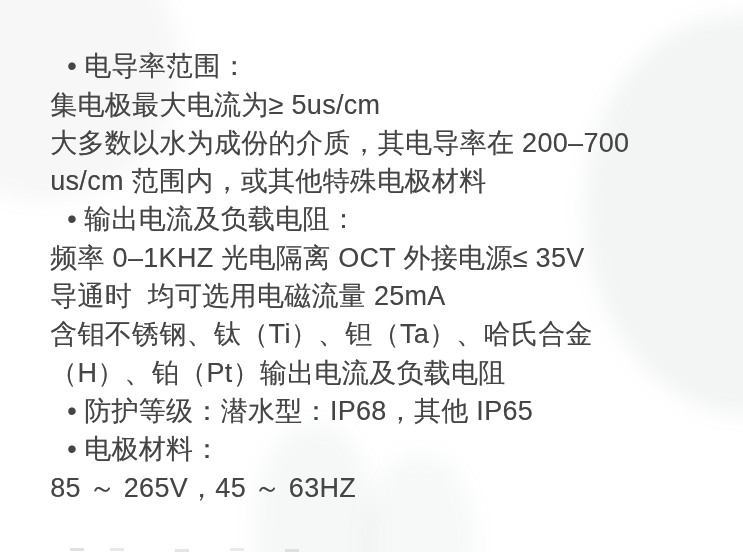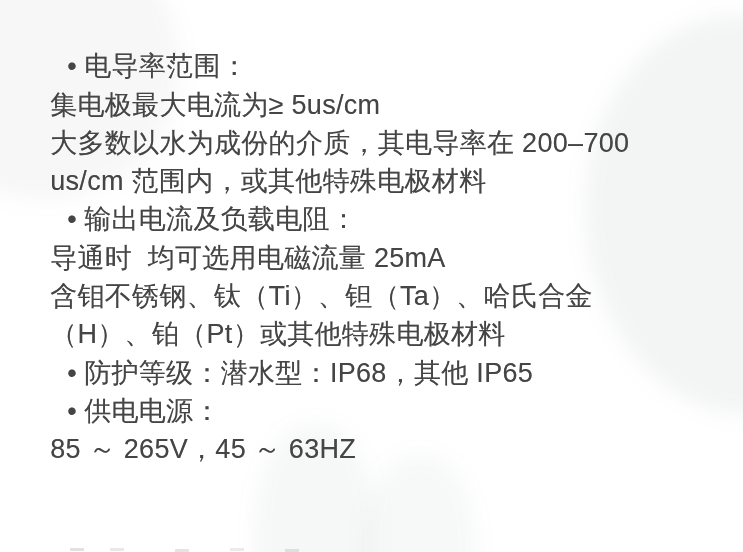--- a/index.html
+++ b/index.html
@@ -112,40 +112,43 @@
 
   <div class="line">
     <span>us/cm 范围内，或其他特殊电极材料</span>
   </div>
 
   <div class="line">
     <span class="bullet">•</span><span>输出电流及负载电阻：</span>
   </div>
 
 
+  <div class="line">
+    <span>频率 0–1KHZ 光电隔离 OCT 外接电源≤ 35V</span>
+  </div>
 
   <div class="line">
     <span>导通时  均可选用电磁流量 25mA</span>
   </div>
 
 
   <div class="line">
     <span>含钼不锈钢、钛（Ti）、钽（Ta）、哈氏合金</span>
   </div>
 
   <div class="line">
-    <span>（H）、铂（Pt）或其他特殊电极材料</span>
+    <span>（H）、铂（Pt）输出电流及负载电阻</span>
   </div>
 
   <div class="line">
     <span class="bullet">•</span><span>防护等级：潜水型：IP68，其他 IP65</span>
   </div>
 
   <div class="line">
-    <span class="bullet">•</span><span>供电电源：</span>
+    <span class="bullet">•</span><span>电极材料：</span>
   </div>
 
   <div class="line">
     <span>85 ～ 265V，45 ～ 63HZ</span>
   </div>
 
 </div>
 
 <div class="cutoff-hint"></div>
 

